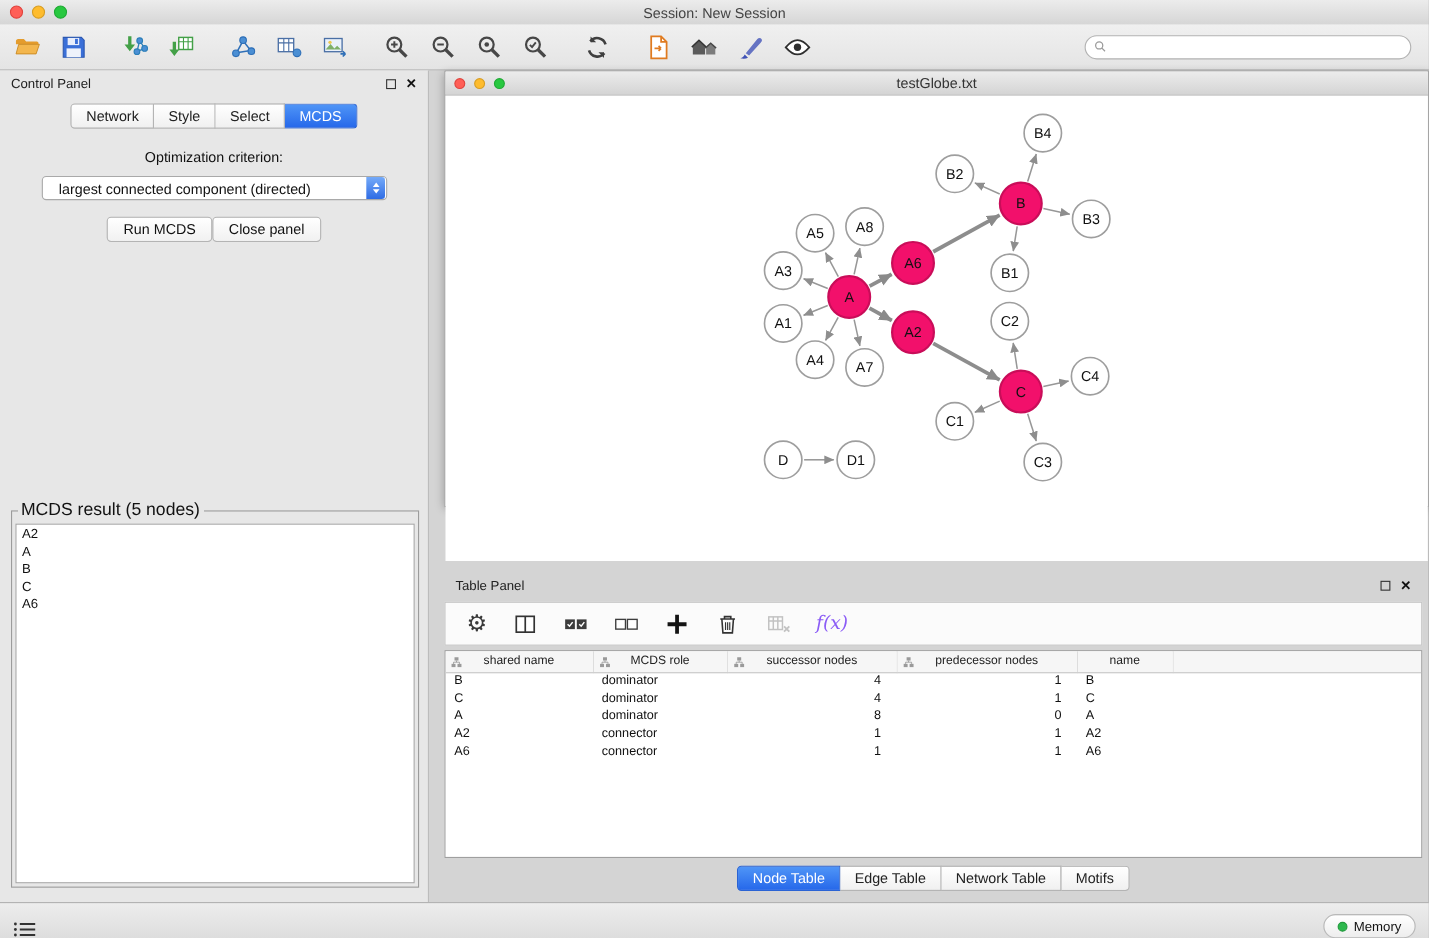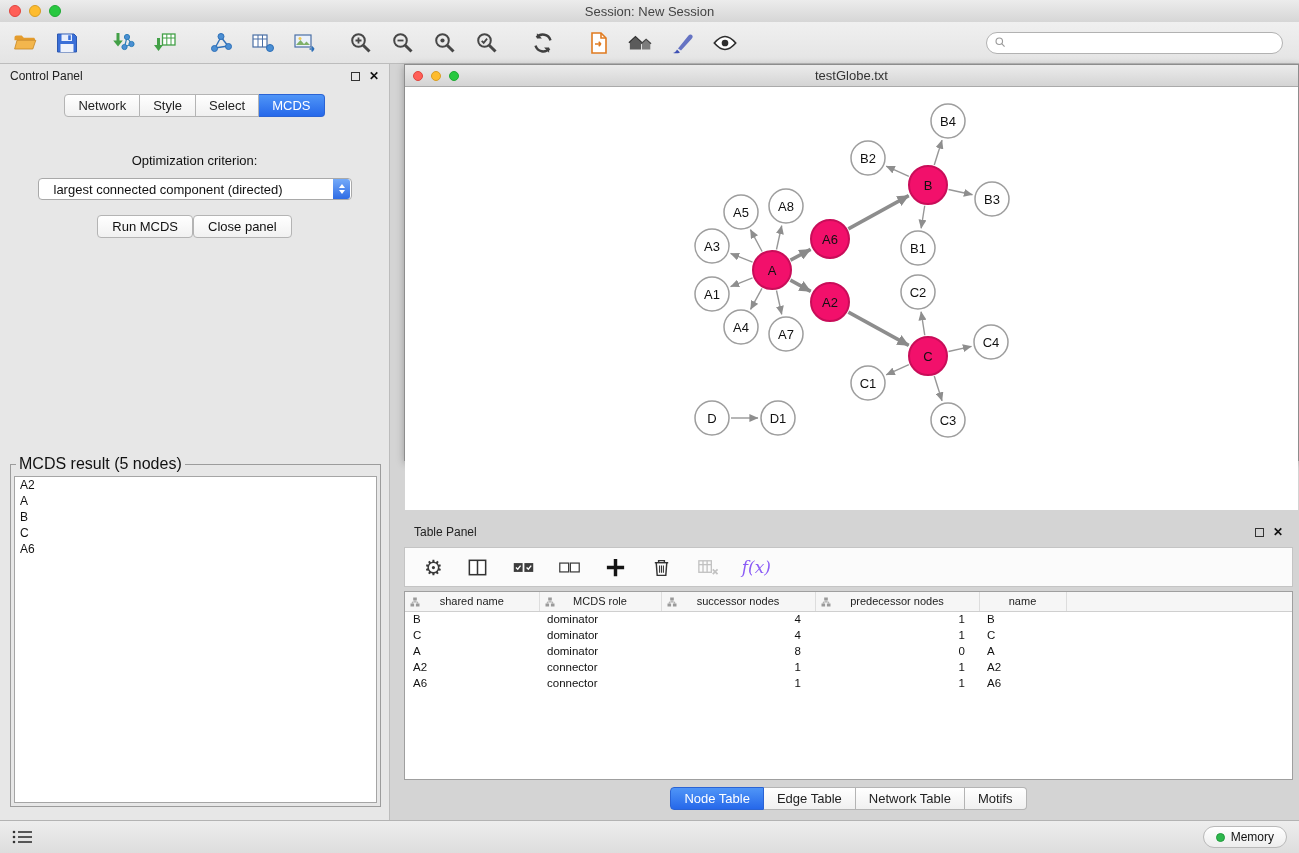--- a/index.html
+++ b/index.html
@@ -56,21 +56,21 @@
   .seg .tab:last-child { border-radius:0 4px 4px 0; }
   .seg .tab.active {
     background:linear-gradient(#4f95f7,#2668ea); color:#fff; border-color:#2a63d4;
   }
   
   .control-panel {
     position:absolute; top:64px; left:0; width:390px; bottom:33px;
     background:#e7e7e7; border-right:1px solid #bcbcbc;
   }
   .cp-tabs { display:flex; justify-content:center; margin-top:6px; }
-  .opt-label { text-align:center; margin-top:36px; font-size:13px; color:#111; }
+  .opt-label { text-align:center; margin-top:18px; font-size:13px; color:#111; }
   .combo {
     width:314px; height:22px; margin:10px auto 0; background:#fff;
     border:1px solid #a9a9a9; border-radius:4px; display:flex; align-items:center;
     cursor:pointer; position:relative;
   }
   .combo-text { flex:1; font-size:13px; padding-left:15px; white-space:nowrap; overflow:hidden; color:#111; }
   .combo-stepper {
     width:17px; height:20px; margin-right:0.5px; border-radius:0 3px 3px 0;
     background:linear-gradient(#74aaf9,#2f6ce4);
     display:flex; flex-direction:column; align-items:center; justify-content:center; gap:2px;
@@ -122,21 +122,21 @@
   }
   table.data th .col-ic { position:absolute; left:5px; top:5px; width:10px; height:10px; }
   table.data th:last-child { border-right:none; }
   table.data td { height:16px; font-size:11.5px; color:#111; padding:0 8px; white-space:nowrap; overflow:hidden; }
   table.data td.num { text-align:right; padding-right:14px; }
   .tp-tabs { display:flex; justify-content:center; margin-top:7px; }
   
   .statusbar {
     position:absolute; left:0; right:0; bottom:0; height:33px;
     background:linear-gradient(#ededed,#dddddd); border-top:1px solid #b3b3b3;
-    display:flex; align-items:center; justify-content:space-between; padding:0 12px;
+    display:flex; align-items:flex-end; justify-content:space-between; padding:0 12px;
   }
   .status-left-btn { background:none; border:none; cursor:pointer; display:flex; align-items:center; }
   .memory-pill {
     display:flex; align-items:center; gap:6px; cursor:pointer;
     background:linear-gradient(#ffffff,#ededed); border:1px solid #b9b9b9;
     border-radius:12px; padding:3px 12px; font-size:12px; color:#111;
   }
   .memory-dot { width:9px; height:9px; border-radius:50%; background:#2db84d; border:1px solid #219a3c; }
 </style>
 </head>

